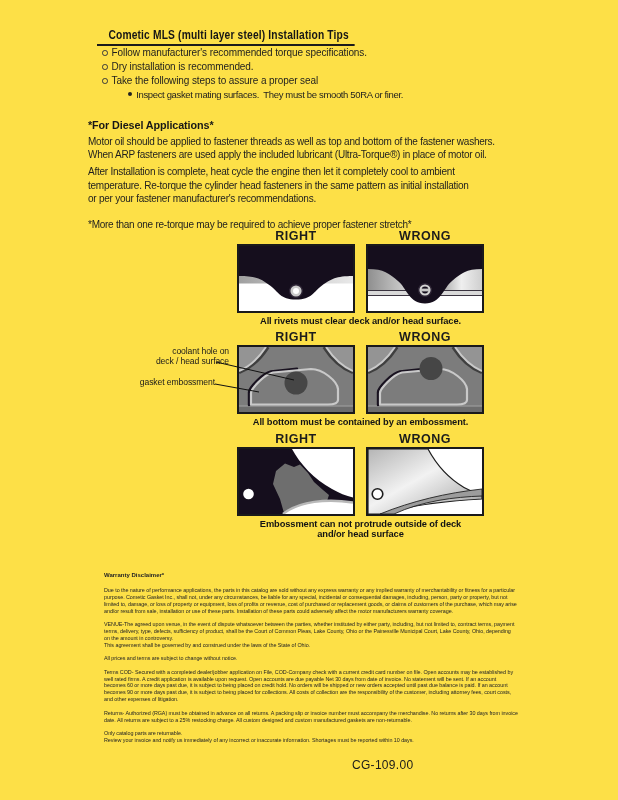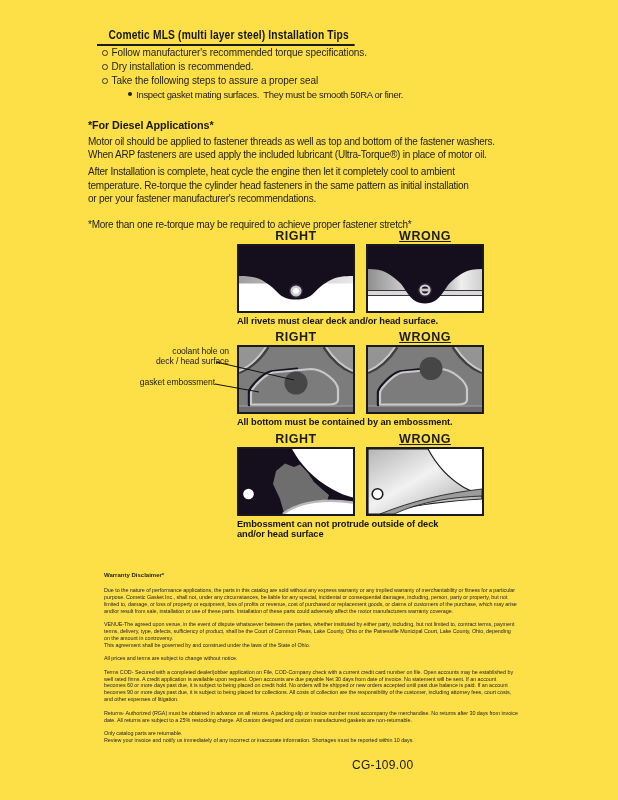--- a/index.html
+++ b/index.html
@@ -27,26 +27,26 @@
   .diesel{position:absolute;left:88px;top:119px;width:520px;}
   .diesel-heading{font-size:10.8px;font-weight:700;letter-spacing:-0.1px;margin:0 0 4px 0;color:#171717;}
   .diesel p{font-size:10px;line-height:13.2px;letter-spacing:-0.25px;margin:0 0 4px 0;white-space:pre-line;}
   .diesel .note{margin-top:13px;}
   
   .diagrams{position:absolute;left:237px;top:229px;width:247px;height:320px;}
   .diag-row{position:absolute;left:0;width:247px;}
   .r1{top:0;} .r2{top:101px;} .r3{top:203px;}
   .diag-labels{display:flex;width:247px;height:14px;}
   .diag-labels span{display:block;width:118px;text-align:center;font-size:12.5px;font-weight:700;letter-spacing:0.5px;color:#1c1c1c;line-height:14px;}
-  .diag-labels span + span{margin-left:11px;text-decoration:underline;}
+  .diag-labels span + span{margin-left:11px;}
   .diag-panels{display:flex;margin-top:0.5px;}
   .panel{box-sizing:border-box;width:118px;height:69px;border:2px solid #1a1a1a;background:#fff;}
   .panel + .panel{margin-left:11px;}
   .panel svg{display:block;width:114px;height:65px;}
-  .diag-caption{font-size:9.3px;font-weight:700;letter-spacing:-0.1px;line-height:10.8px;margin-top:3px;color:#141414;white-space:pre-line;}
+  .diag-caption{font-size:9.3px;font-weight:700;letter-spacing:-0.1px;line-height:10.8px;margin-top:3px;color:#141414;white-space:pre-line;text-align:center;}
   
   .callout{position:absolute;text-align:right;font-size:8.6px;line-height:10px;letter-spacing:-0.1px;color:#1a1a1a;white-space:pre-line;}
   .callout-1{left:124px;top:346px;width:105px;}
   .callout-2{left:105px;top:377px;width:110px;}
   .callout-lines{position:absolute;left:110px;top:340px;width:200px;height:62px;z-index:5;pointer-events:none;}
   
   .disclaimer{position:absolute;left:104px;top:572px;width:414px;color:#242424;}
   .disc-heading{font-size:6px;font-weight:700;line-height:7px;margin:0 0 8px 0;}
   .disc-p{font-size:5.4px;line-height:6.9px;letter-spacing:-0.05px;margin:0 0 6.5px 0;white-space:pre-line;}
   

